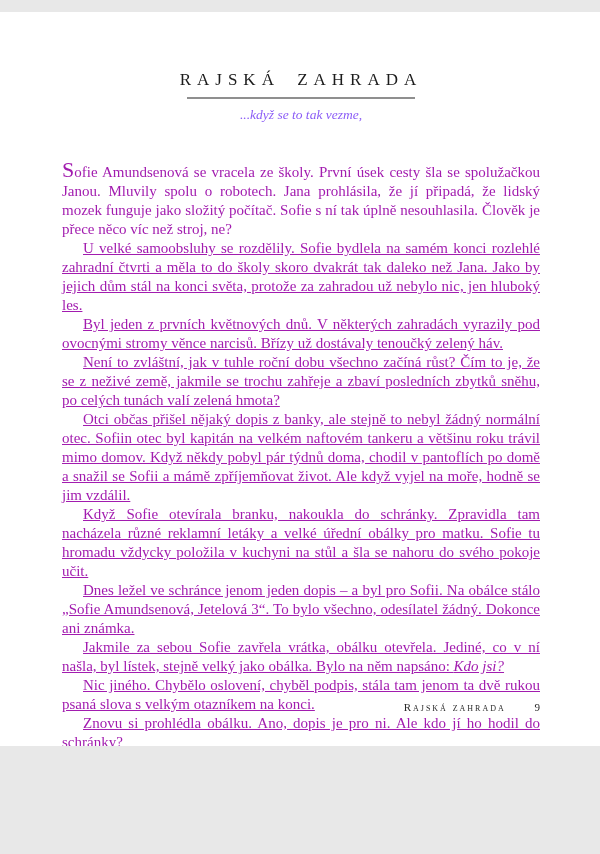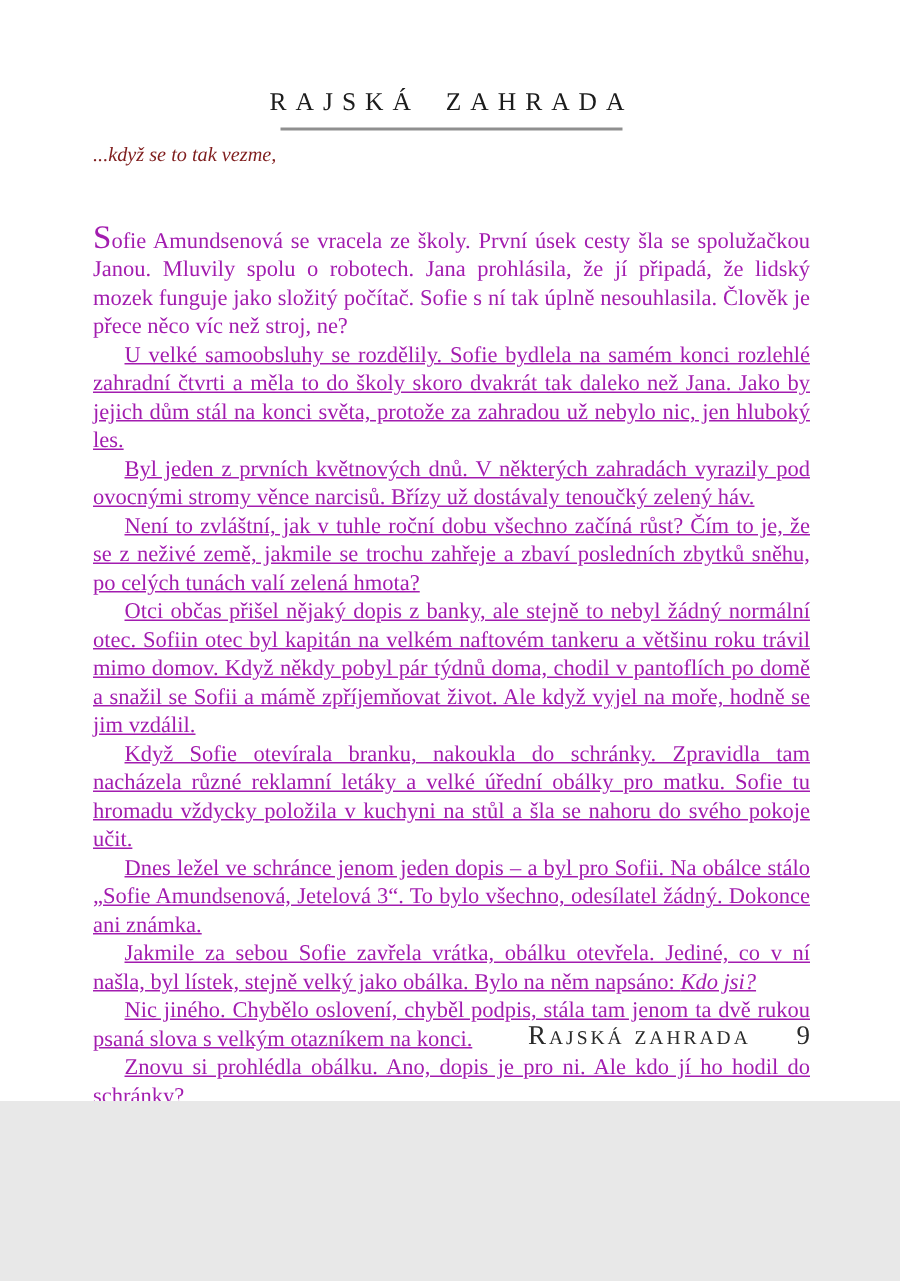--- a/index.html
+++ b/index.html
@@ -4,21 +4,21 @@
 <style>
   html, body {
     margin: 0;
     padding: 0;
     background: #e8e8e8;
   }
   .page {
     position: relative;
     width: 600px;
     height: 734px;
-    margin: 0 auto;
+    margin: 12px auto;
     background: #ffffff;
     font-family: "Liberation Serif", "DejaVu Serif", serif;
     color: #1b1b1b;
     overflow: hidden;
   }
   .content {
     position: absolute;
     left: 62px;
     top: 58px;
     width: 478px;
@@ -33,25 +33,25 @@
     color: #1c1c1c;
     white-space: nowrap;
   }
   .title-rule {
     width: 228px;
     height: 2px;
     background: #8f8f8f;
     margin: 7px auto 8px auto;
   }
   .epigraph {
-    text-align: left;
+    text-align: center;
     font-style: italic;
     font-size: 13.5px;
     line-height: 16px;
-    color: #7f1d1d;
+    color: #8b5cf6;
   }
   .body-text {
     margin-top: 36px;
     font-size: 15px;
     line-height: 19px;
     text-align: justify;
     color: #a21caf;
   }
   .body-text p {
     margin: 0;
@@ -67,21 +67,21 @@
   }
   .italic {
     font-style: italic;
   }
   .page-footer {
     position: absolute;
     left: 62px;
     right: 60px;
     bottom: 33px;
     text-align: right;
-    font-size: 18px;
+    font-size: 11px;
     color: #2a2a2a;
   }
   .footer-title {
     font-variant: small-caps;
     letter-spacing: 2px;
   }
   .footer-page {
     margin-left: 26px;
   }
 </style>

